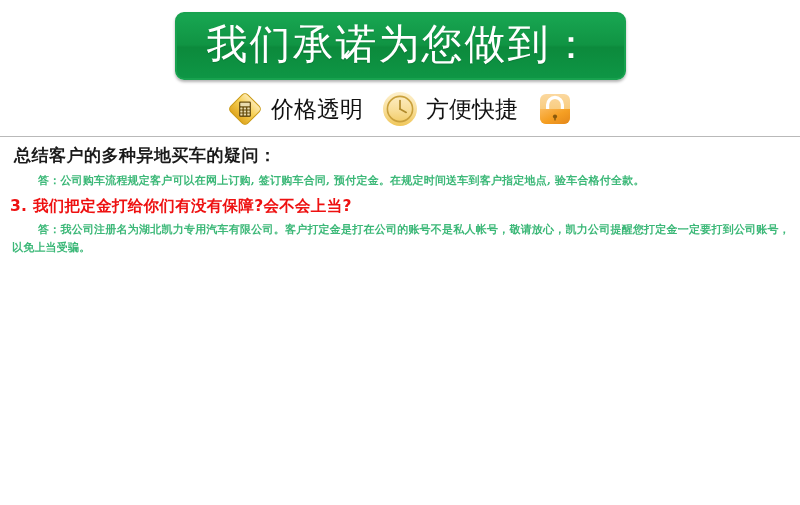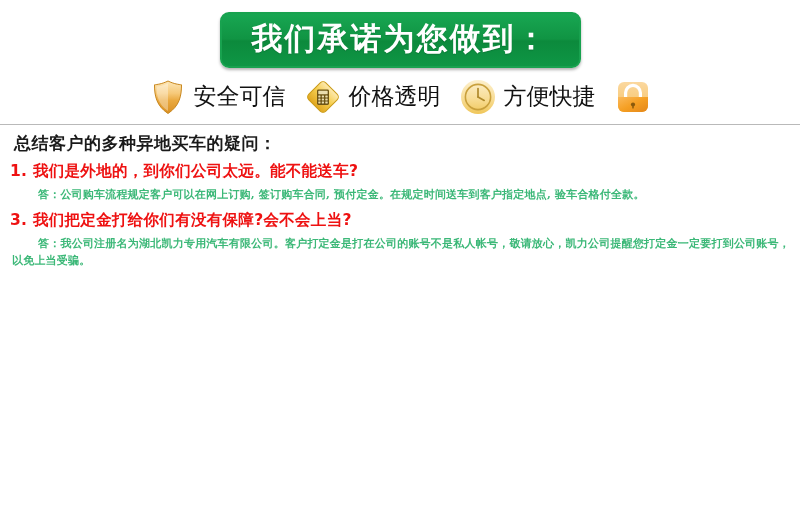--- a/index.html
+++ b/index.html
@@ -24,22 +24,22 @@
   .banner {
     display: inline-block;
     background: linear-gradient(to bottom, #18a652 0%, #109443 48%, #0c8a3c 52%, #0e9645 100%);
     border: 2px solid #18a24f;
     border-radius: 9px;
     padding: 5px 30px 8px 30px;
     box-shadow: 0 2px 3px rgba(0,0,0,0.30);
   }
   .banner-text {
     color: #ffffff;
-    font-size: 31px;
-    font-weight: bold;
+    font-size: 41px;
+    font-weight: normal;
     letter-spacing: 2px;
     line-height: 1.25;
     white-space: nowrap;
     text-shadow: 0 1px 1px rgba(0,0,0,0.15);
   }
 
   
   .features {
     display: flex;
     align-items: center;
@@ -118,37 +118,20 @@
 <body>
 
 <div class="banner-wrap">
   <div class="banner">
     <div class="banner-text">我们承诺为您做到：</div>
   </div>
 </div>
 
 <div class="features">
 
-  <div class="feature">
-    <span class="ficon">
-      <svg viewBox="0 0 38 38" aria-hidden="true">
-        <defs>
-          <linearGradient id="gShield" x1="0" y1="0" x2="0" y2="1">
-            <stop offset="0%" stop-color="#fde7b8"></stop>
-            <stop offset="38%" stop-color="#f6c979"></stop>
-            <stop offset="60%" stop-color="#eaa93f"></stop>
-            <stop offset="100%" stop-color="#d98f22"></stop>
-          </linearGradient>
-        </defs>
-        <path d="M19 3 C13 6 8 6.5 5.5 6.8 C5.5 18 7.5 28 19 35.5 C30.5 28 32.5 18 32.5 6.8 C30 6.5 25 6 19 3 Z" fill="url(#gShield)" stroke="#c8861c" stroke-width="1"></path>
-        <path d="M19 5.2 C14 7.6 10 8.2 7.6 8.5 C7.6 17.6 9.2 26.4 19 33 Z" fill="#ffffff" opacity="0.34"></path>
-      </svg>
-    </span>
-    <span class="feature-label">安全可信</span>
-  </div>
 
   <div class="feature">
     <span class="ficon">
       <svg viewBox="0 0 38 38" aria-hidden="true">
         <defs>
           <linearGradient id="gDia" x1="0" y1="0" x2="0" y2="1">
             <stop offset="0%" stop-color="#fdeab4"></stop>
             <stop offset="45%" stop-color="#f6cf52"></stop>
             <stop offset="100%" stop-color="#e0a61f"></stop>
           </linearGradient>
@@ -216,21 +199,20 @@
 
 </div>
 
 <div class="divider"></div>
 
 <div class="content">
 
   <div class="heading">总结客户的多种异地买车的疑问：</div>
 
   <div>
-    <div class="q">1. 我们是外地的，到你们公司太远。能不能送车?</div>
     <div class="a">答：公司购车流程规定客户可以在网上订购, 签订购车合同, 预付定金。在规定时间送车到客户指定地点, 验车合格付全款。</div>
   </div>
 
   <div>
   </div>
 
   <div>
     <div class="q">3. 我们把定金打给你们有没有保障?会不会上当?</div>
     <div class="a">答：我公司注册名为湖北凯力专用汽车有限公司。客户打定金是打在公司的账号不是私人帐号，敬请放心，凯力公司提醒您打定金一定要打到公司账号，以免上当受骗。</div>
   </div>

